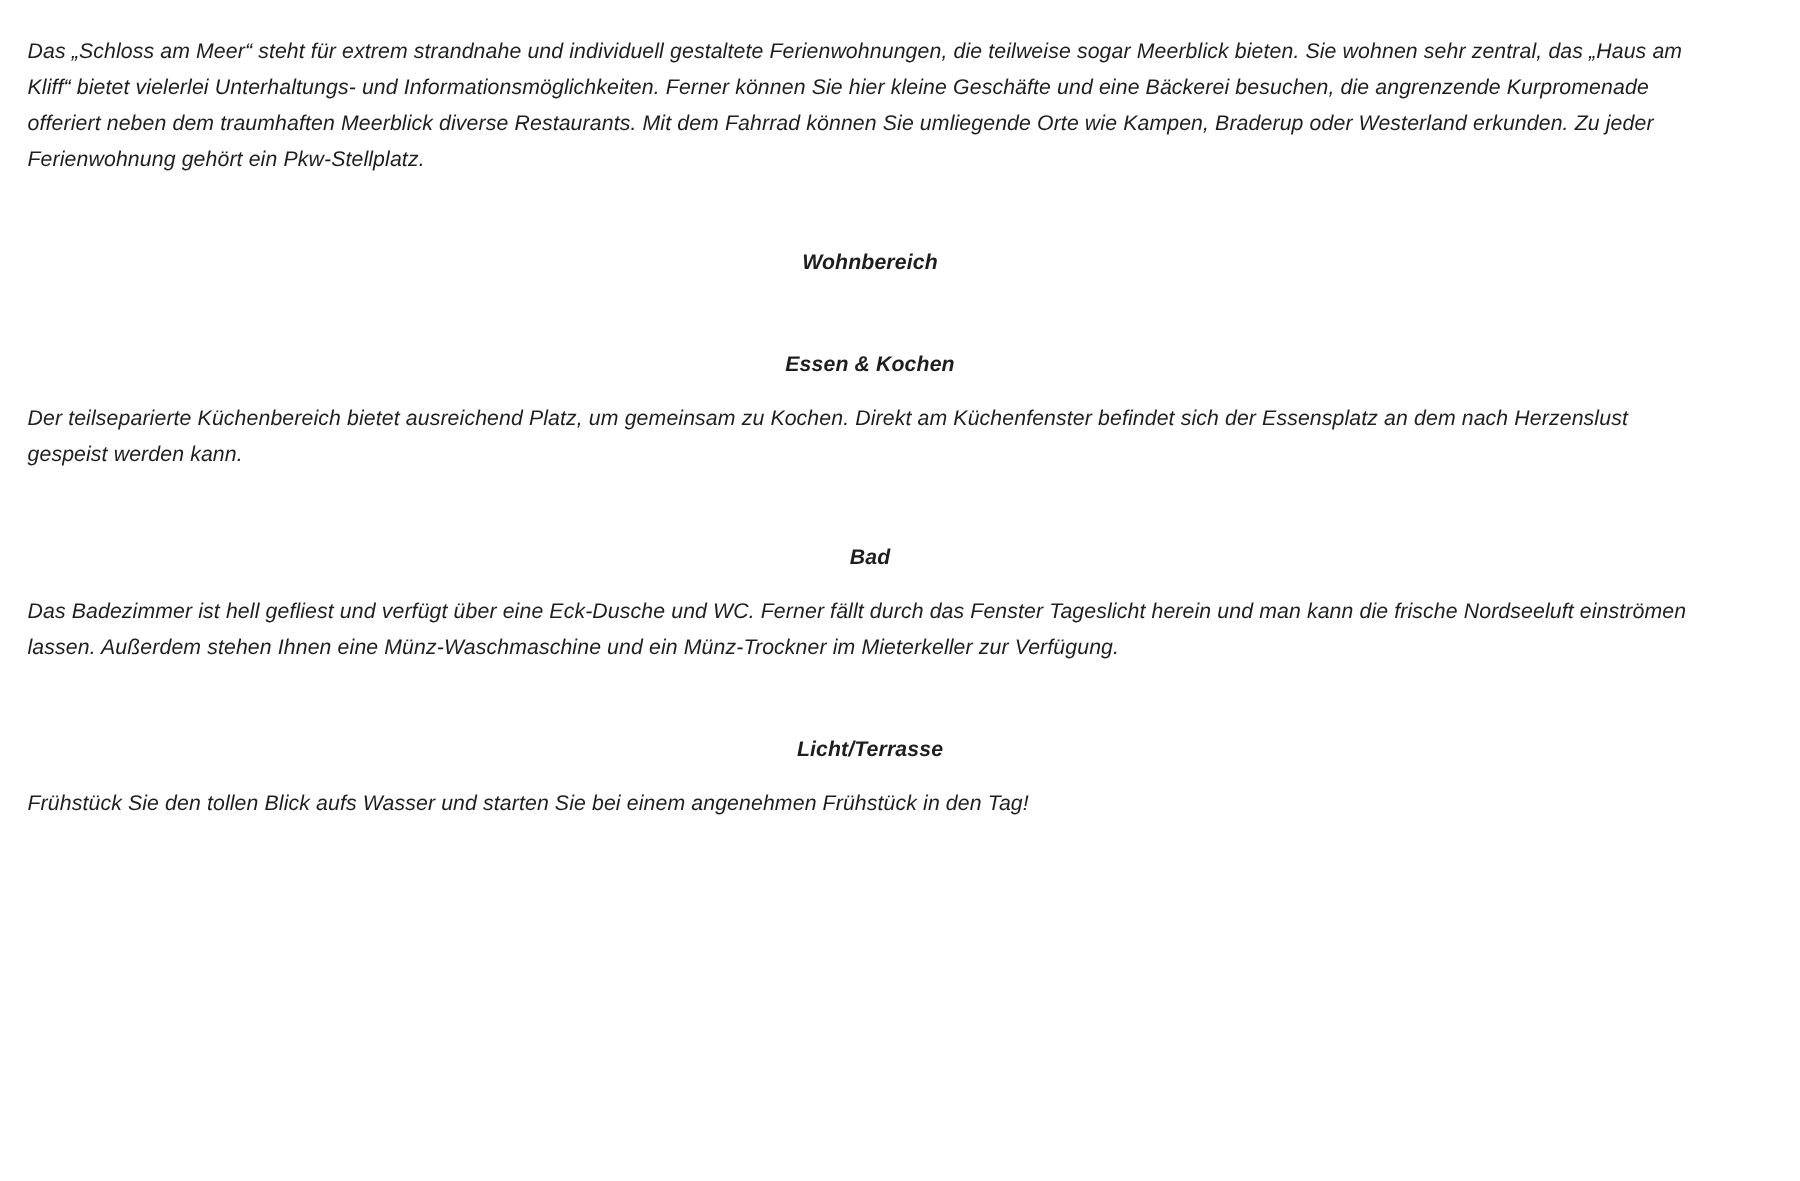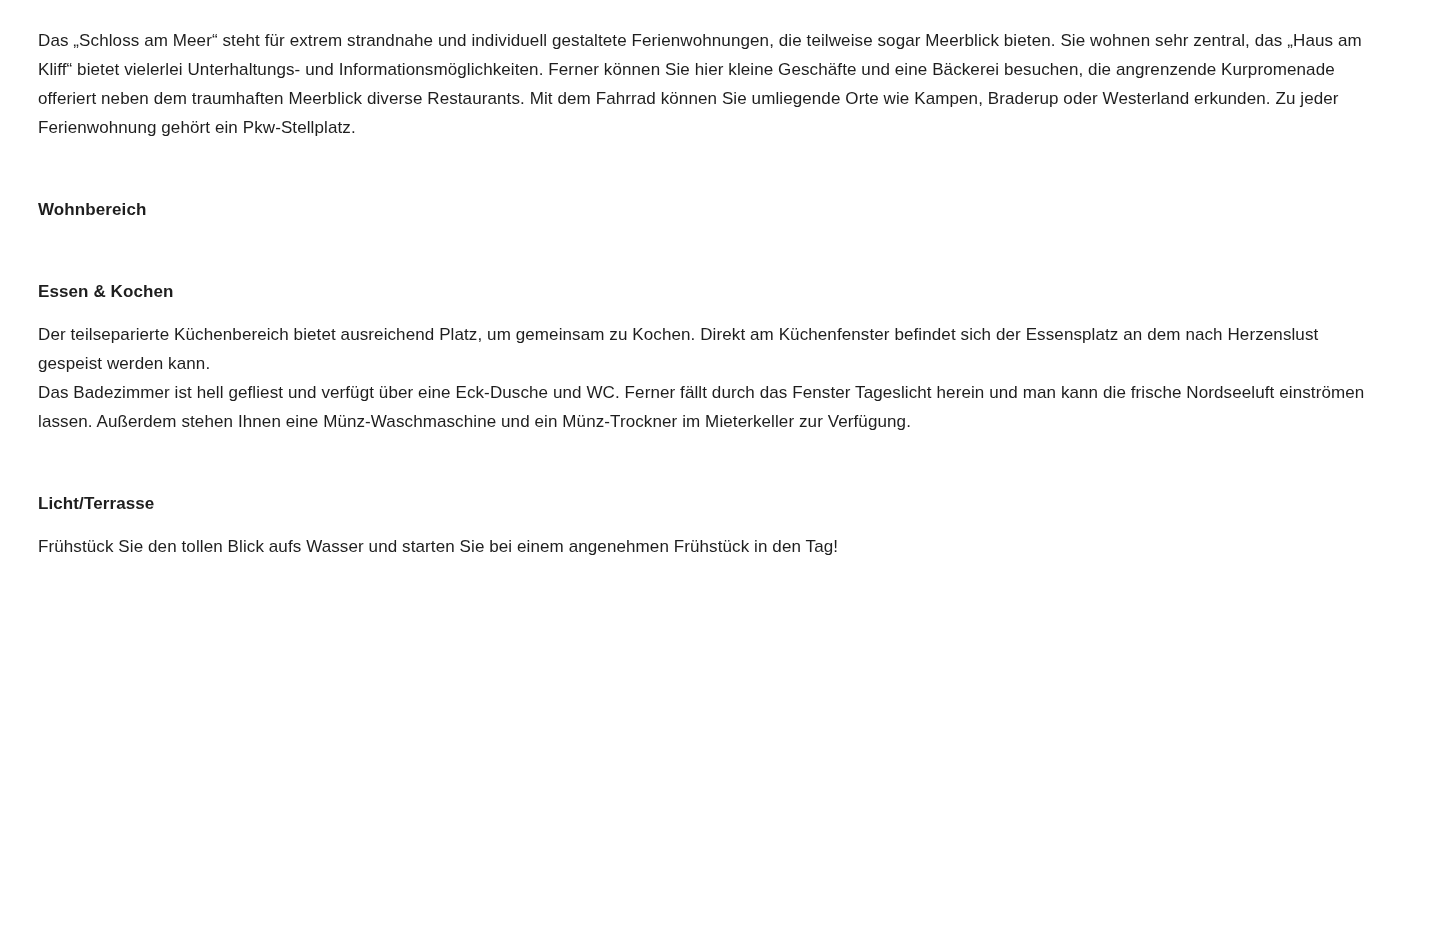--- a/index.html
+++ b/index.html
@@ -12,49 +12,52 @@
     height: 945px;
     box-sizing: border-box;
     font-family: "Liberation Sans", "DejaVu Sans", sans-serif;
     color: #1e1e1e;
     overflow: hidden;
   }
   .doc {
     box-sizing: border-box;
     width: 1440px;
     height: 945px;
-    padding: 26px 70px 0 38px;
+    padding: 26px 70px 0 22px;
+    font-style: italic;
   }
   .para {
     margin: 0;
     font-size: 17px;
     line-height: 29px;
     font-weight: 400;
     letter-spacing: 0.1px;
     max-width: 1330px;
   }
   .section-heading {
     margin: 53px 0 14px 0;
     font-size: 17px;
     line-height: 29px;
     font-weight: 700;
     letter-spacing: 0.1px;
+    text-align: center;
   }
 </style>
 </head>
 <body>
 
 <div class="doc">
 
   <p class="para">Das „Schloss am Meer“ steht für extrem strandnahe und individuell gestaltete Ferienwohnungen, die teilweise sogar Meerblick bieten. Sie wohnen sehr zentral, das „Haus am Kliff“ bietet vielerlei Unterhaltungs- und Informationsmöglichkeiten. Ferner können Sie hier kleine Geschäfte und eine Bäckerei besuchen, die angrenzende Kurpromenade offeriert neben dem traumhaften Meerblick diverse Restaurants. Mit dem Fahrrad können Sie umliegende Orte wie Kampen, Braderup oder Westerland erkunden. Zu jeder Ferienwohnung gehört ein Pkw-Stellplatz.</p>
 
   <h2 class="section-heading">Wohnbereich</h2>
 
   <h2 class="section-heading">Essen &amp; Kochen</h2>
   <p class="para">Der teilseparierte Küchenbereich bietet ausreichend Platz, um gemeinsam zu Kochen. Direkt am Küchenfenster befindet sich der Essensplatz an dem nach Herzenslust gespeist werden kann.</p>
 
 
+  <h2 class="section-heading">Bad</h2>
   <p class="para">Das Badezimmer ist hell gefliest und verfügt über eine Eck-Dusche und WC. Ferner fällt durch das Fenster Tageslicht herein und man kann die frische Nordseeluft einströmen lassen. Außerdem stehen Ihnen eine Münz-Waschmaschine und ein Münz-Trockner im Mieterkeller zur Verfügung.</p>
 
   <h2 class="section-heading">Licht/Terrasse</h2>
   <p class="para">Frühstück Sie den tollen Blick aufs Wasser und starten Sie bei einem angenehmen Frühstück in den Tag!</p>
 
 </div>
 
 </body></html>

